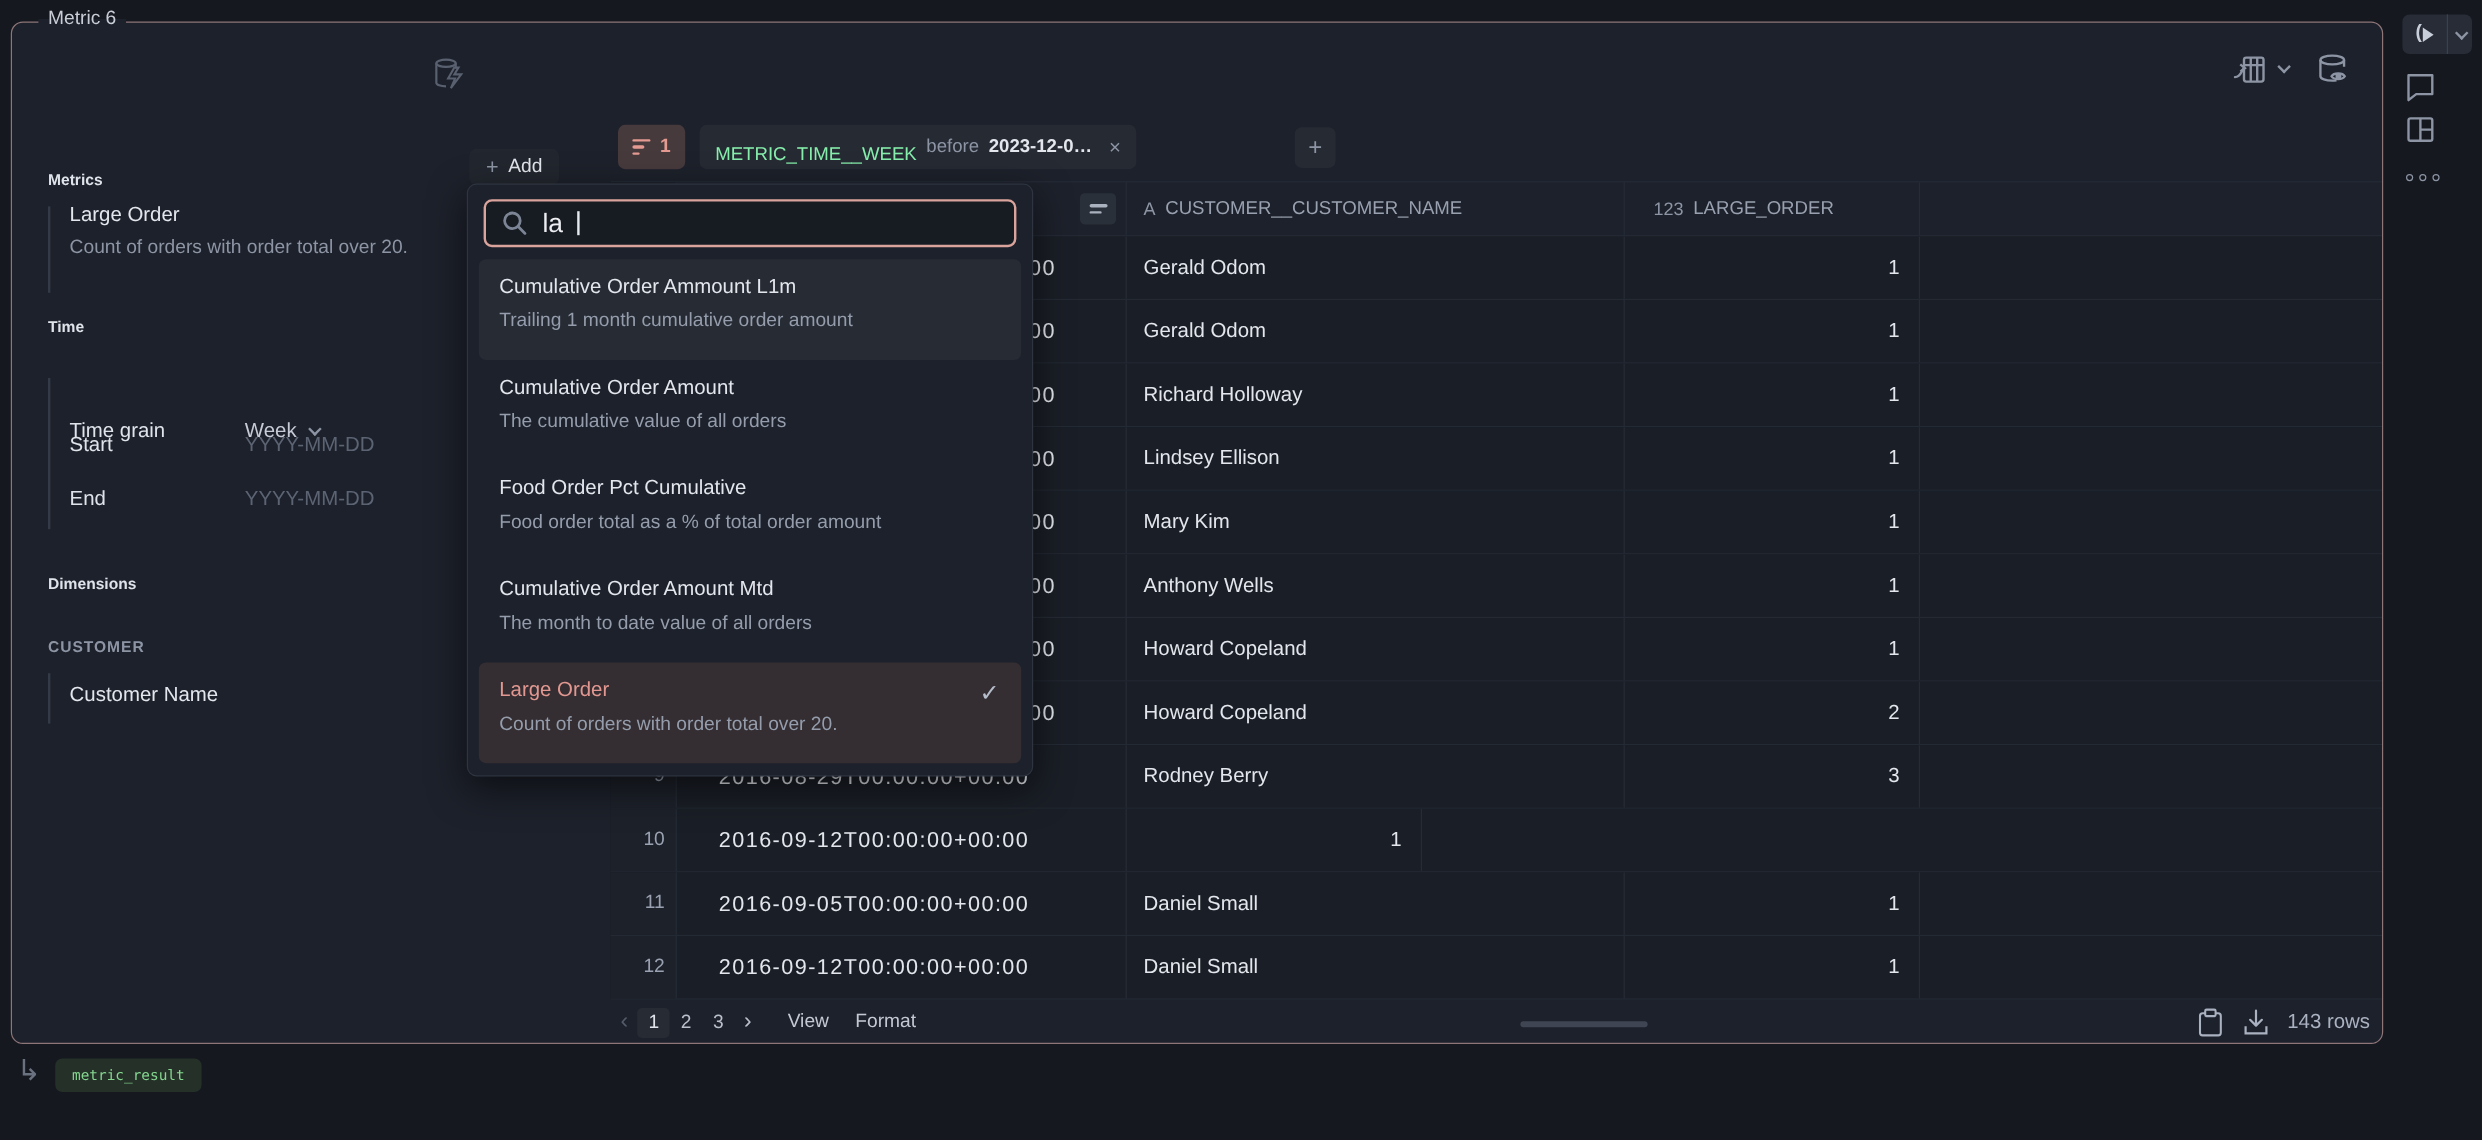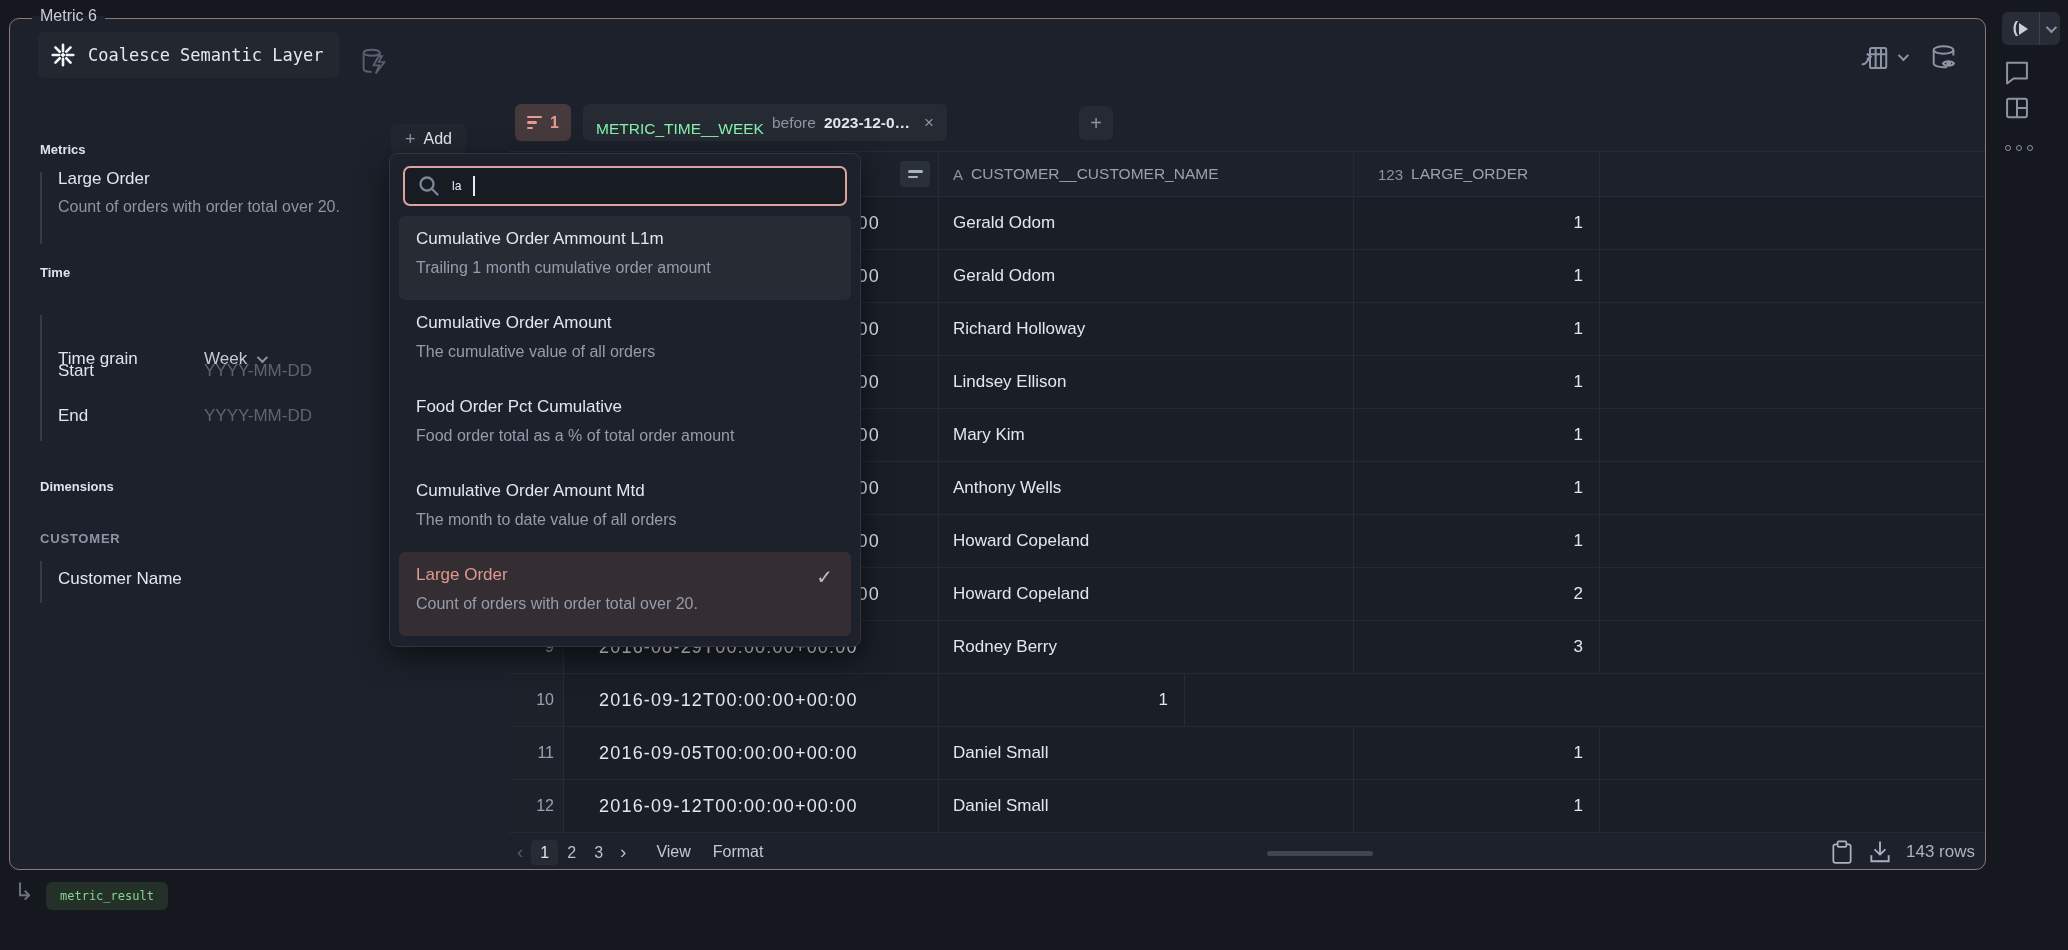--- a/index.html
+++ b/index.html
@@ -67,21 +67,21 @@
   .pg.dis { color:#545b6a; cursor:default; }
   .pg-arrow { font-size:19px; padding:0 8px; cursor:pointer; }
   .tabbtn { margin-left:22px; cursor:pointer; color:#c3c8d2; }
   .hscroll { position:absolute; left:758px; top:18px; width:106px; height:5px; border-radius:3px; background:#3f4553; cursor:pointer; }
   .foot-right { position:absolute; right:10px; top:0; height:37px; display:flex; align-items:center; gap:14px; color:#aab1c0; }
   .foot-right .cnt { font-size:17px; }
 
   
   .dropdown { position:absolute; left:379px; top:134px; width:472px; height:494px; background:#1c212b; border:1px solid #2e3540; border-radius:8px; box-shadow:0 10px 30px rgba(0,0,0,.55); z-index:10; }
   .search { position:absolute; left:13px; top:12px; width:444px; height:40px; border:2px solid #daa49c; border-radius:7px; background:#171b22; display:flex; align-items:center; padding:0 12px; gap:11px; }
-  .search .q { font-size:12px; color:#eceef2; }
+  .search .q { font-size:22px; color:#eceef2; }
   .caret { display:inline-block; width:1.5px; height:20px; background:#e6e9ee; margin-left:1px; }
   .dd-items { position:absolute; left:9px; top:62px; right:9px; }
   .dd-item { height:84px; border-radius:6px; padding:13px 16px 0 17px; position:relative; cursor:pointer; }
   .dd-item.hl { background:#262b34; }
   .dd-item.sel { background:#342e33; }
   .dd-title { font-size:17px; color:#e3e6ec; white-space:nowrap; }
   .dd-item.sel .dd-title { color:#e29890; }
   .dd-desc { font-size:16px; color:#959dac; margin-top:10px; white-space:nowrap; }
   .dd-check { position:absolute; right:18px; top:13px; color:#b6bdca; font-size:20px; }
 
@@ -97,31 +97,20 @@
   
   .out-arrow { position:absolute; left:14px; top:878px; color:#6a7280; font-size:24px; }
   .result-chip { position:absolute; left:46px; top:882px; background:#253028; border-radius:6px; padding:7px 14px; font-size:12px; color:#84d68f; }
 </style>
 </head>
 <body>
 
 <div class="card">
   <div class="legend">Metric 6</div>
 
-  <div class="src-chip">
-    <span>
-      <svg class="ic" width="26" height="26" viewBox="0 0 24 24">
-          <g stroke="#f2f4f7" stroke-width="2.4" stroke-linecap="round">
-            <path d="M12 2.5v6M12 15.5v6M2.5 12h6M15.5 12h6M5 5l4 4M15 15l4 4M19 5l-4 4M9 15l-4 4"></path>
-          </g>
-          <rect x="10.3" y="10.3" width="3.4" height="3.4" fill="#f2f4f7" transform="rotate(45 12 12)"></rect>
-        </svg>
-    </span>
-    <span class="txt mono">Coalesce Semantic Layer</span>
-  </div>
   <span class="icon-btn" style="left:350px;top:28px;">
     <svg class="ic" width="28" height="30" viewBox="0 0 24 26" fill="none" stroke="#596070" stroke-width="1.6">
         <ellipse cx="10" cy="5" rx="7" ry="2.6"></ellipse>
         <path d="M3 5v14c0 1.5 3.1 2.6 7 2.6"></path>
         <path d="M17 5v4"></path>
         <path d="M16 8l-4.5 8h5l-3 7 7.5-10h-5l3-5z" stroke-width="1.5"></path>
       </svg>
   </span>
 
   <span class="icon-btn" style="left:1850px;top:24px;">

